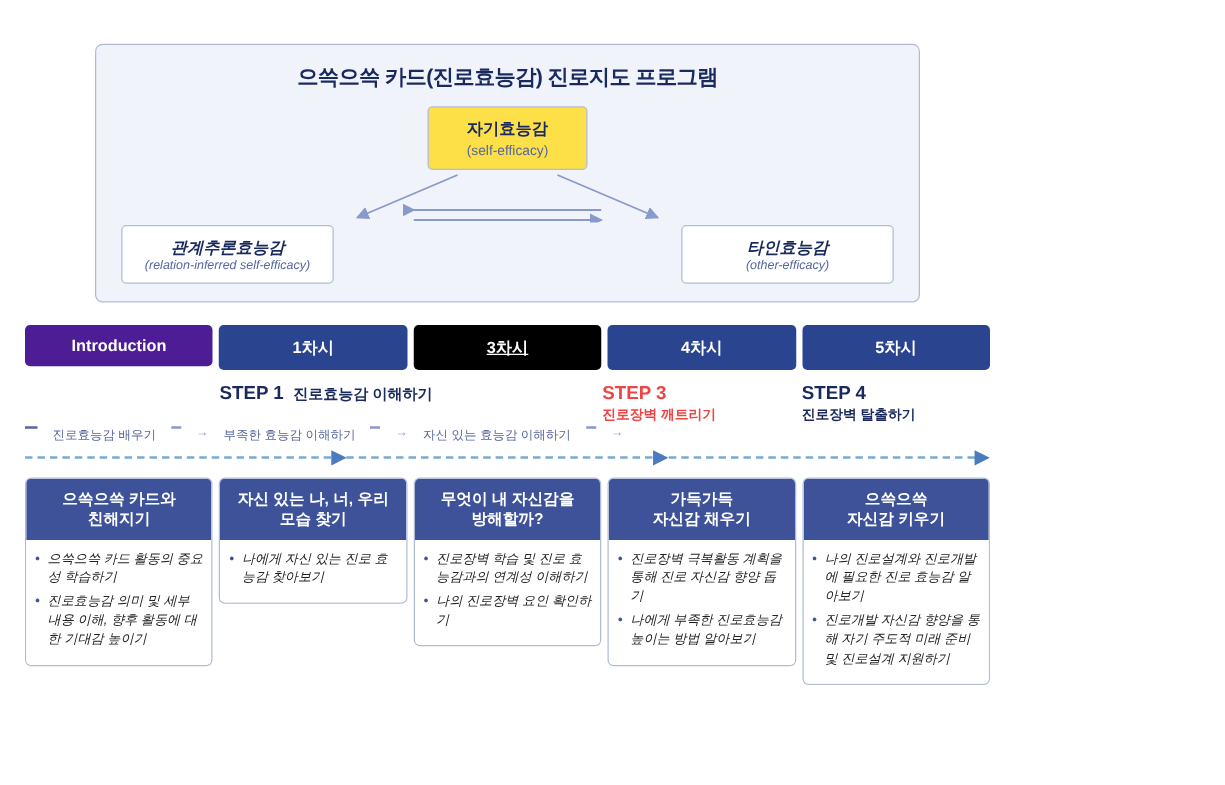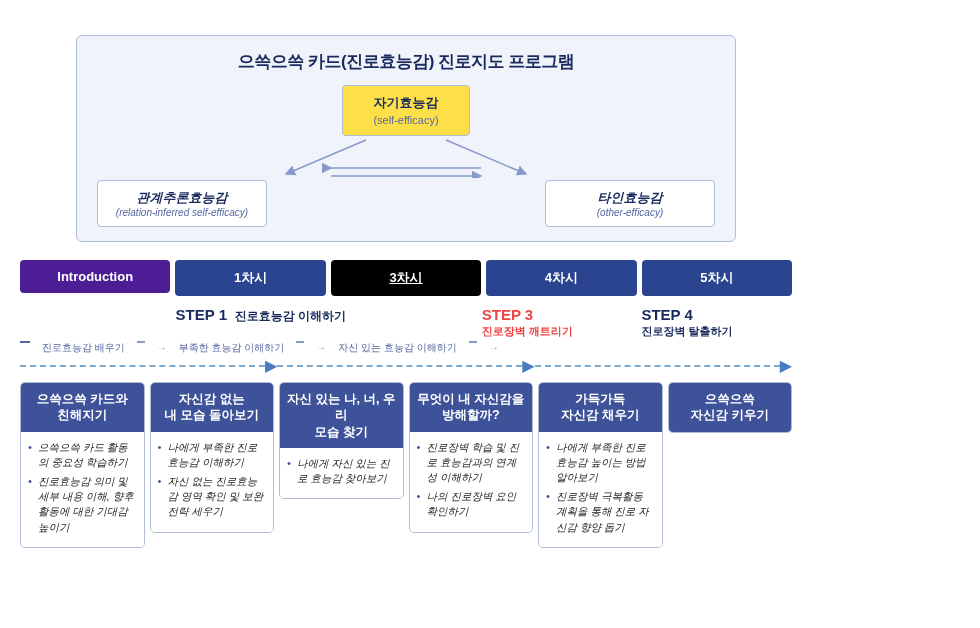--- a/index.html
+++ b/index.html
@@ -296,31 +296,20 @@
       </div>
       <div class="card-body">
         <ul>
           <li>으쓱으쓱 카드 활동의 중요성 학습하기</li>
           <li>진로효능감 의미 및 세부 내용 이해, 향후 활동에 대한 기대감 높이기</li>
         </ul>
       </div>
     </div>
     <div class="card">
       <div class="card-header">
-        <span>자신감 없는<br>내 모습 돌아보기</span>
-      </div>
-      <div class="card-body">
-        <ul>
-          <li>나에게 부족한 진로효능감 이해하기</li>
-          <li>자신 없는 진로효능감 영역 확인 및 보완 전략 세우기</li>
-        </ul>
-      </div>
-    </div>
-    <div class="card">
-      <div class="card-header">
         <span>자신 있는 나, 너, 우리<br>모습 찾기</span>
       </div>
       <div class="card-body">
         <ul>
           <li>나에게 자신 있는 진로 효능감 찾아보기</li>
         </ul>
       </div>
     </div>
     <div class="card">
       <div class="card-header">
@@ -332,25 +321,31 @@
           <li>나의 진로장벽 요인 확인하기</li>
         </ul>
       </div>
     </div>
     <div class="card">
       <div class="card-header">
         <span>가득가득<br>자신감 채우기</span>
       </div>
       <div class="card-body">
         <ul>
+          <li>진로장벽 극복활동 계획을 통해 진로 자신감 향양 돕기</li>
           <li>나에게 부족한 진로효능감 높이는 방법 알아보기</li>
-          <li>진로장벽 극복활동 계획을 통해 진로 자신감 향양 돕기</li>
         </ul>
       </div>
     </div>
     <div class="card">
       <div class="card-header">
         <span>으쓱으쓱<br>자신감 키우기</span>
       </div>
+      <div class="card-body">
+        <ul>
+          <li>나의 진로설계와 진로개발에 필요한 진로 효능감 알아보기</li>
+          <li>진로개발 자신감 향양을 통해 자기 주도적 미래 준비 및 진로설계 지원하기</li>
+        </ul>
+      </div>
     </div>
   </div>
 
 </div>
 
 </body></html>

